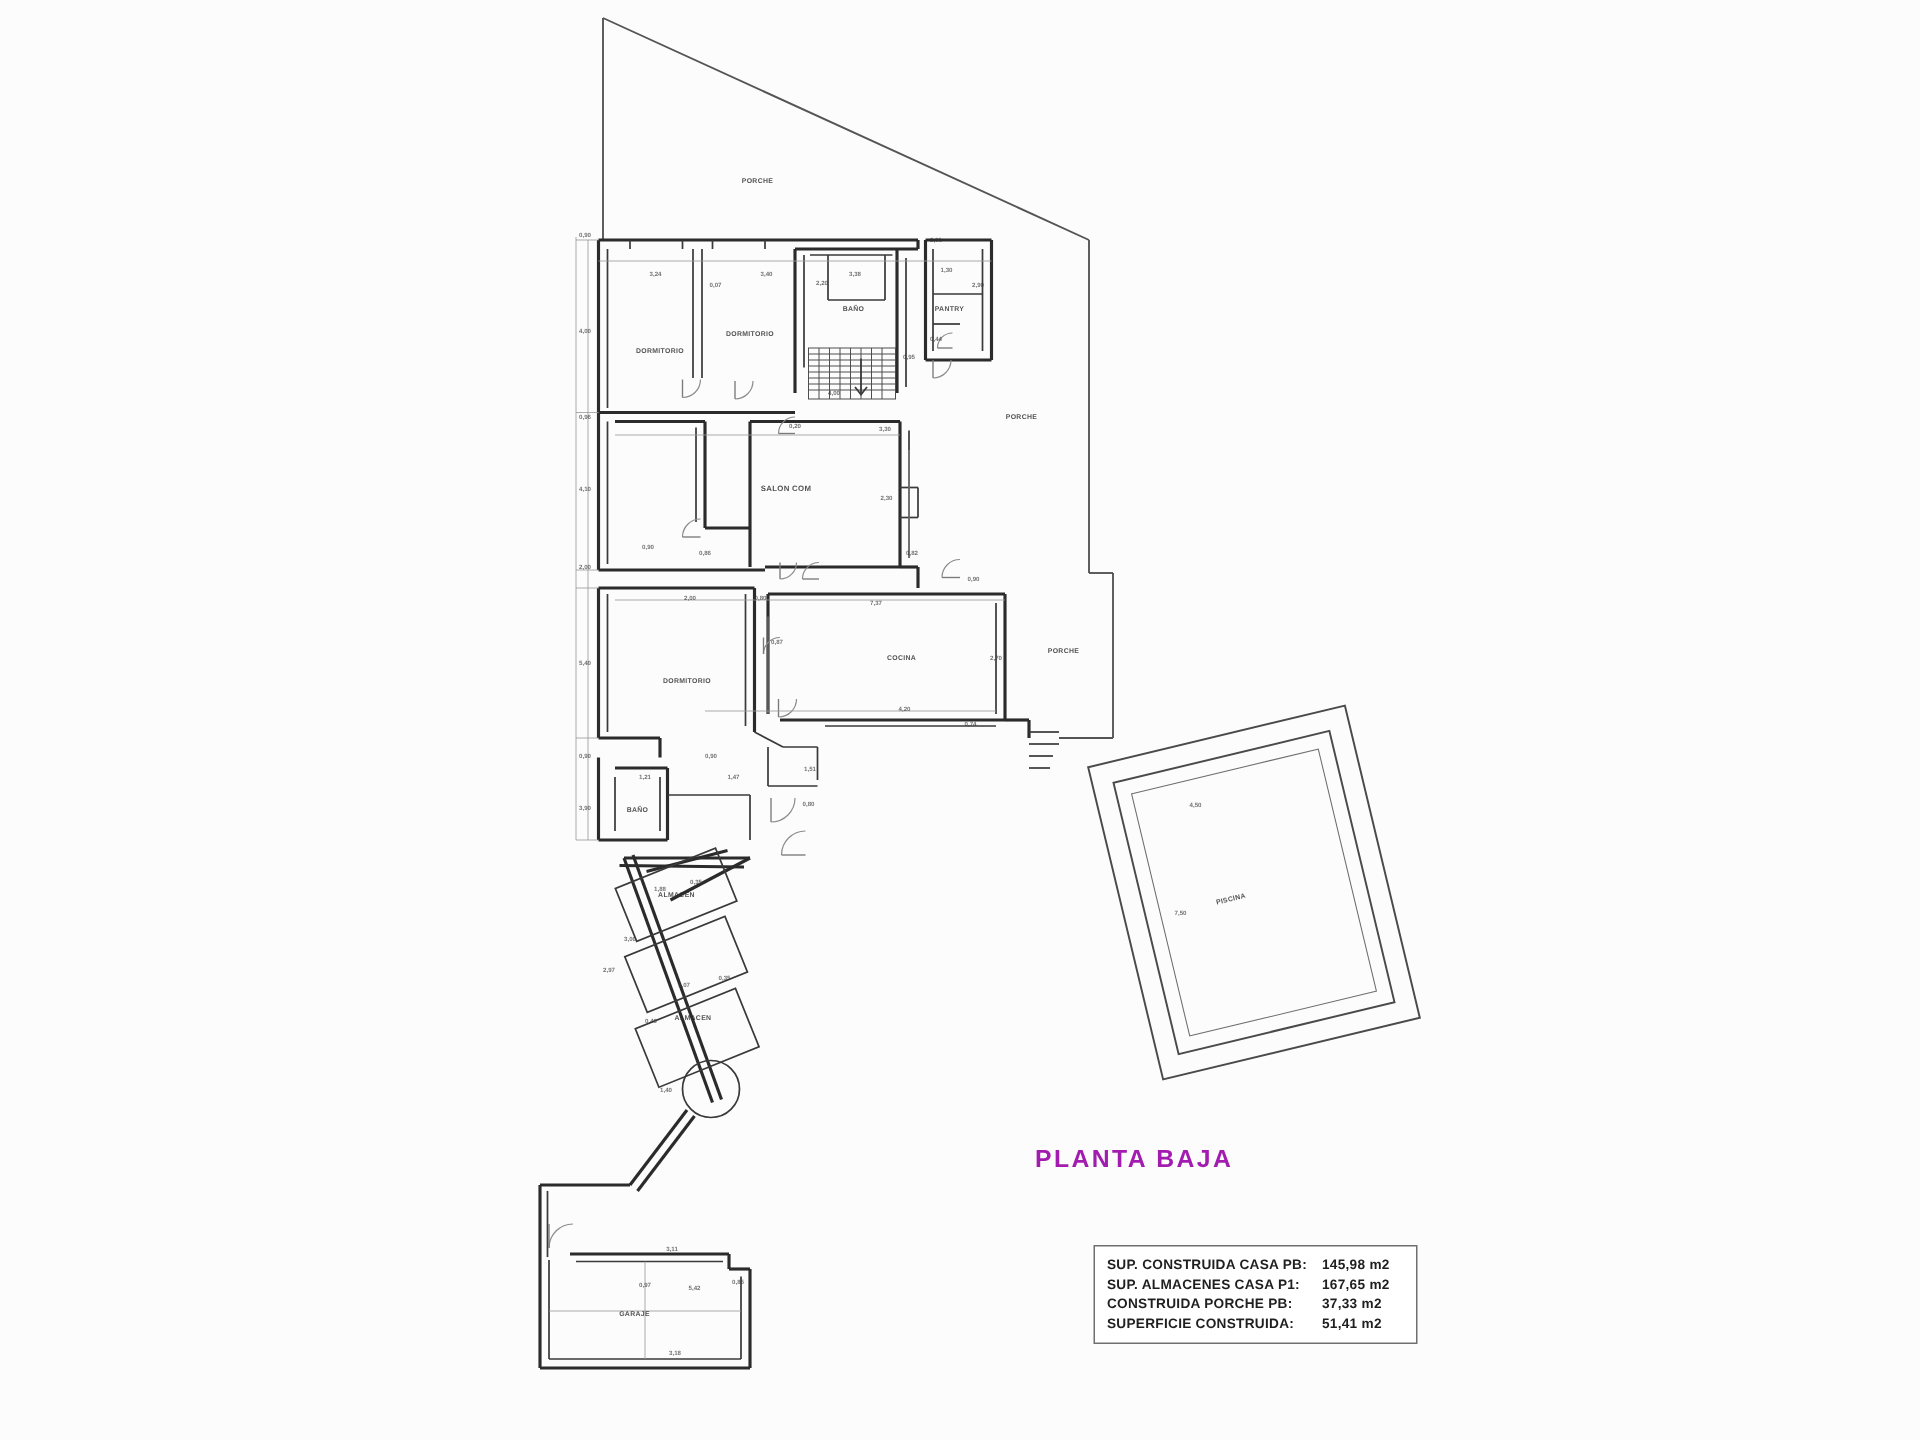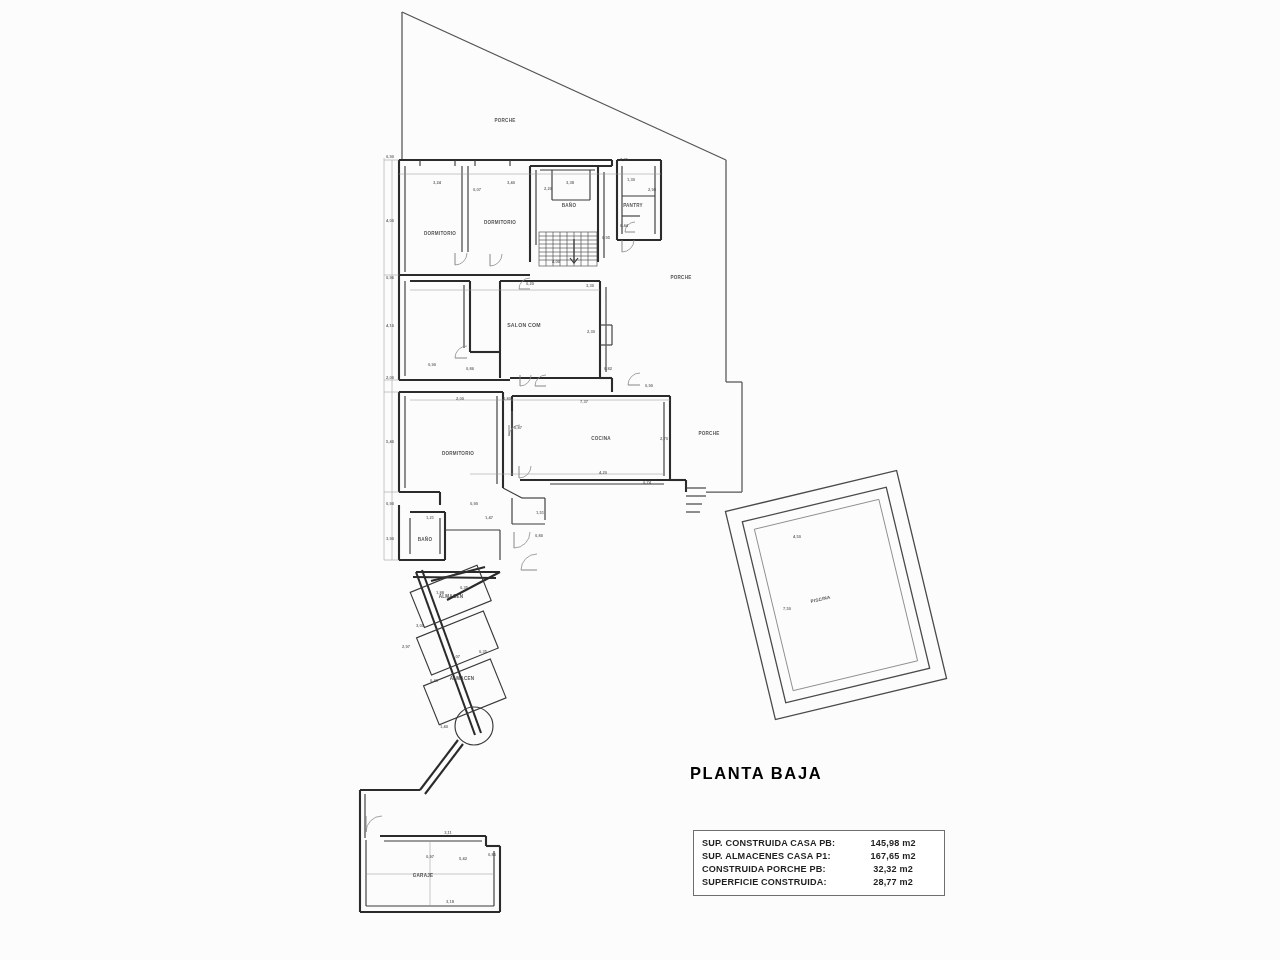--- a/index.html
+++ b/index.html
@@ -55,50 +55,50 @@
     opacity: 0.72;
   }
 
   #title-text {
     position: absolute;
     left: 690px;
     top: 764px;
     font-size: 16.5px;
     font-weight: bold;
     letter-spacing: 1.6px;
-    color: #000000;
+    color: #a21caf;
     font-family: "Liberation Sans", sans-serif;
     white-space: nowrap;
   }
   #legend-box {
     position: absolute;
-    left: 693px;
+    left: 729px;
     top: 830px;
-    width: 252px;
+    width: 216px;
     box-sizing: border-box;
     border: 1.1px solid #6f6f6f;
     background: #ffffff;
     padding: 5px 24px 6px 8px;
   }
   #legend-box table {
     border-collapse: collapse;
     width: 100%;
   }
   #legend-box td {
     font-size: 9.1px;
     font-weight: bold;
     letter-spacing: 0.18px;
     color: #1f1f1f;
     font-family: "Liberation Sans", sans-serif;
     padding: 0.6px 0;
     line-height: 1.32;
     white-space: nowrap;
   }
   #legend-box td.val {
-    text-align: center;
+    text-align: left;
     padding-left: 10px;
   }
 </style>
 </head>
 <body>
 
 <div id="sheet">
 
   <svg id="plan-svg" viewBox="0 0 1280 960" preserveAspectRatio="none">
 
@@ -415,23 +415,23 @@
           <tr>
             <td class="lab">SUP. CONSTRUIDA CASA PB:</td>
             <td class="val">145,98 m2</td>
           </tr>
           <tr>
             <td class="lab">SUP. ALMACENES CASA P1:</td>
             <td class="val">167,65 m2</td>
           </tr>
           <tr>
             <td class="lab">CONSTRUIDA PORCHE PB:</td>
-            <td class="val">32,32 m2</td>
+            <td class="val">37,33 m2</td>
           </tr>
           <tr>
             <td class="lab">SUPERFICIE CONSTRUIDA:</td>
-            <td class="val">28,77 m2</td>
+            <td class="val">51,41 m2</td>
           </tr>
         </tbody>
     </table>
   </div>
 
 </div>
 
 </body></html>

